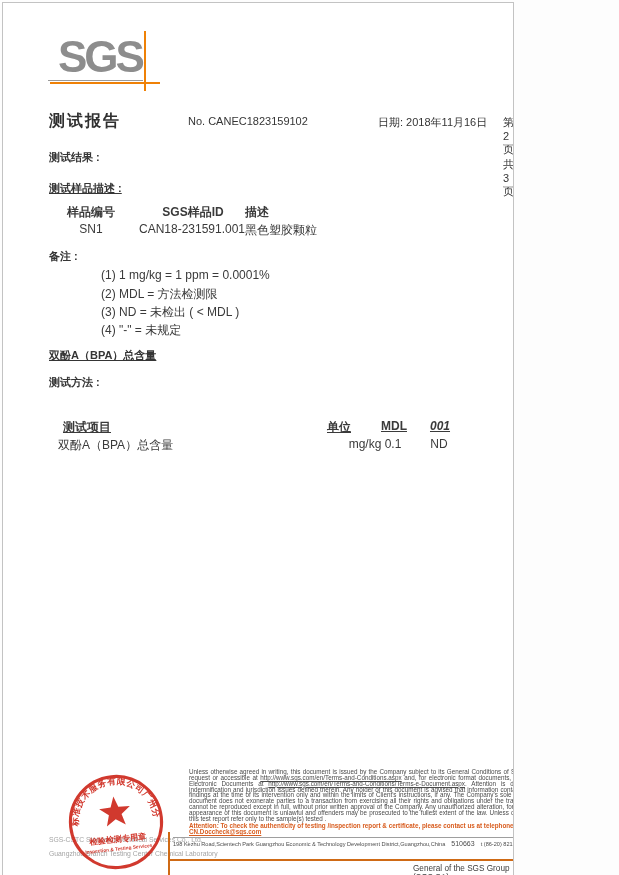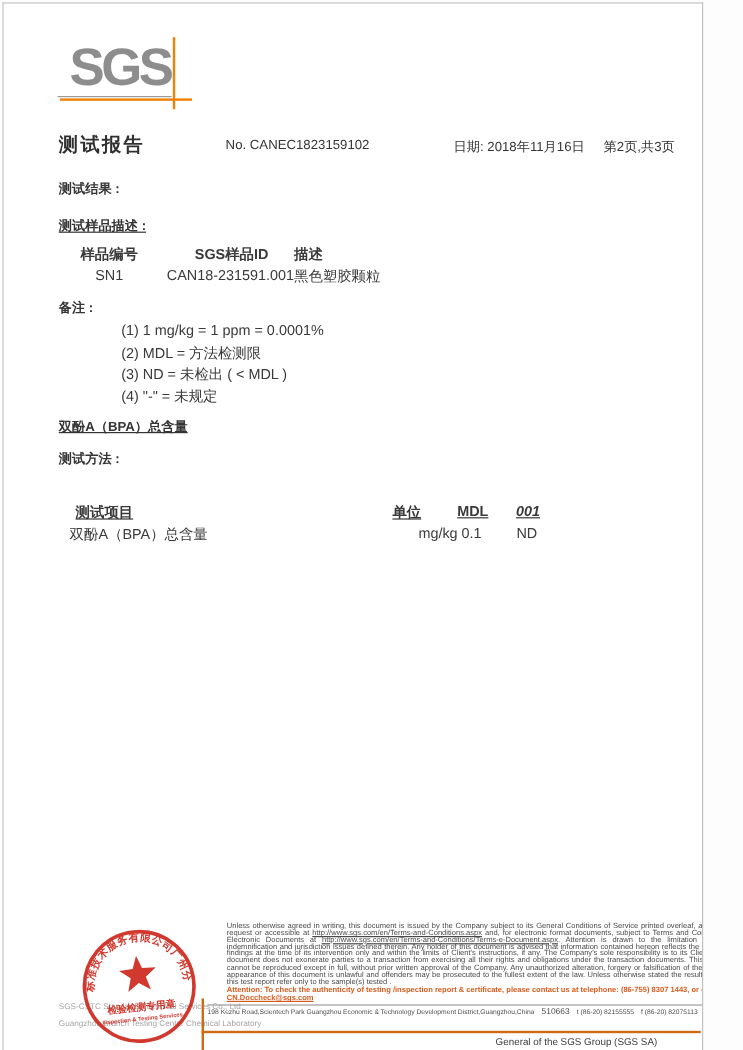--- a/index.html
+++ b/index.html
@@ -1,17 +1,17 @@
 <!DOCTYPE html>
 <html><head>
 <meta charset="utf-8">
 <style>
   * { margin:0; padding:0; box-sizing:border-box; }
   html,body { width:619px; height:875px; background:#fdfdfd; font-family:"Liberation Sans","DejaVu Sans",sans-serif; }
-  .page { position:absolute; left:2px; top:2px; width:584px; height:873px; background:#fff;
+  .page { position:absolute; left:2px; top:2px; width:512px; height:873px; background:#fff;
           border:1px solid #c3c3c3; border-bottom:none; overflow:hidden; color:#3a3a3a; }
   .abs { position:absolute; }
 
   
   .logo-text { position:absolute; left:55px; top:30px; font-size:44px; font-weight:800;
                letter-spacing:-3px; color:#8d8d8d; line-height:48px; }
   .logo-gray-line { position:absolute; left:45px; top:77px; width:95px; height:1px; background:#9a9a9a; }
   .logo-orange-h { position:absolute; left:47px; top:79px; width:110px; height:2px; background:#ef8106; }
   .logo-orange-v { position:absolute; left:141px; top:28px; width:2px; height:60px; background:#ef8106; }
 

